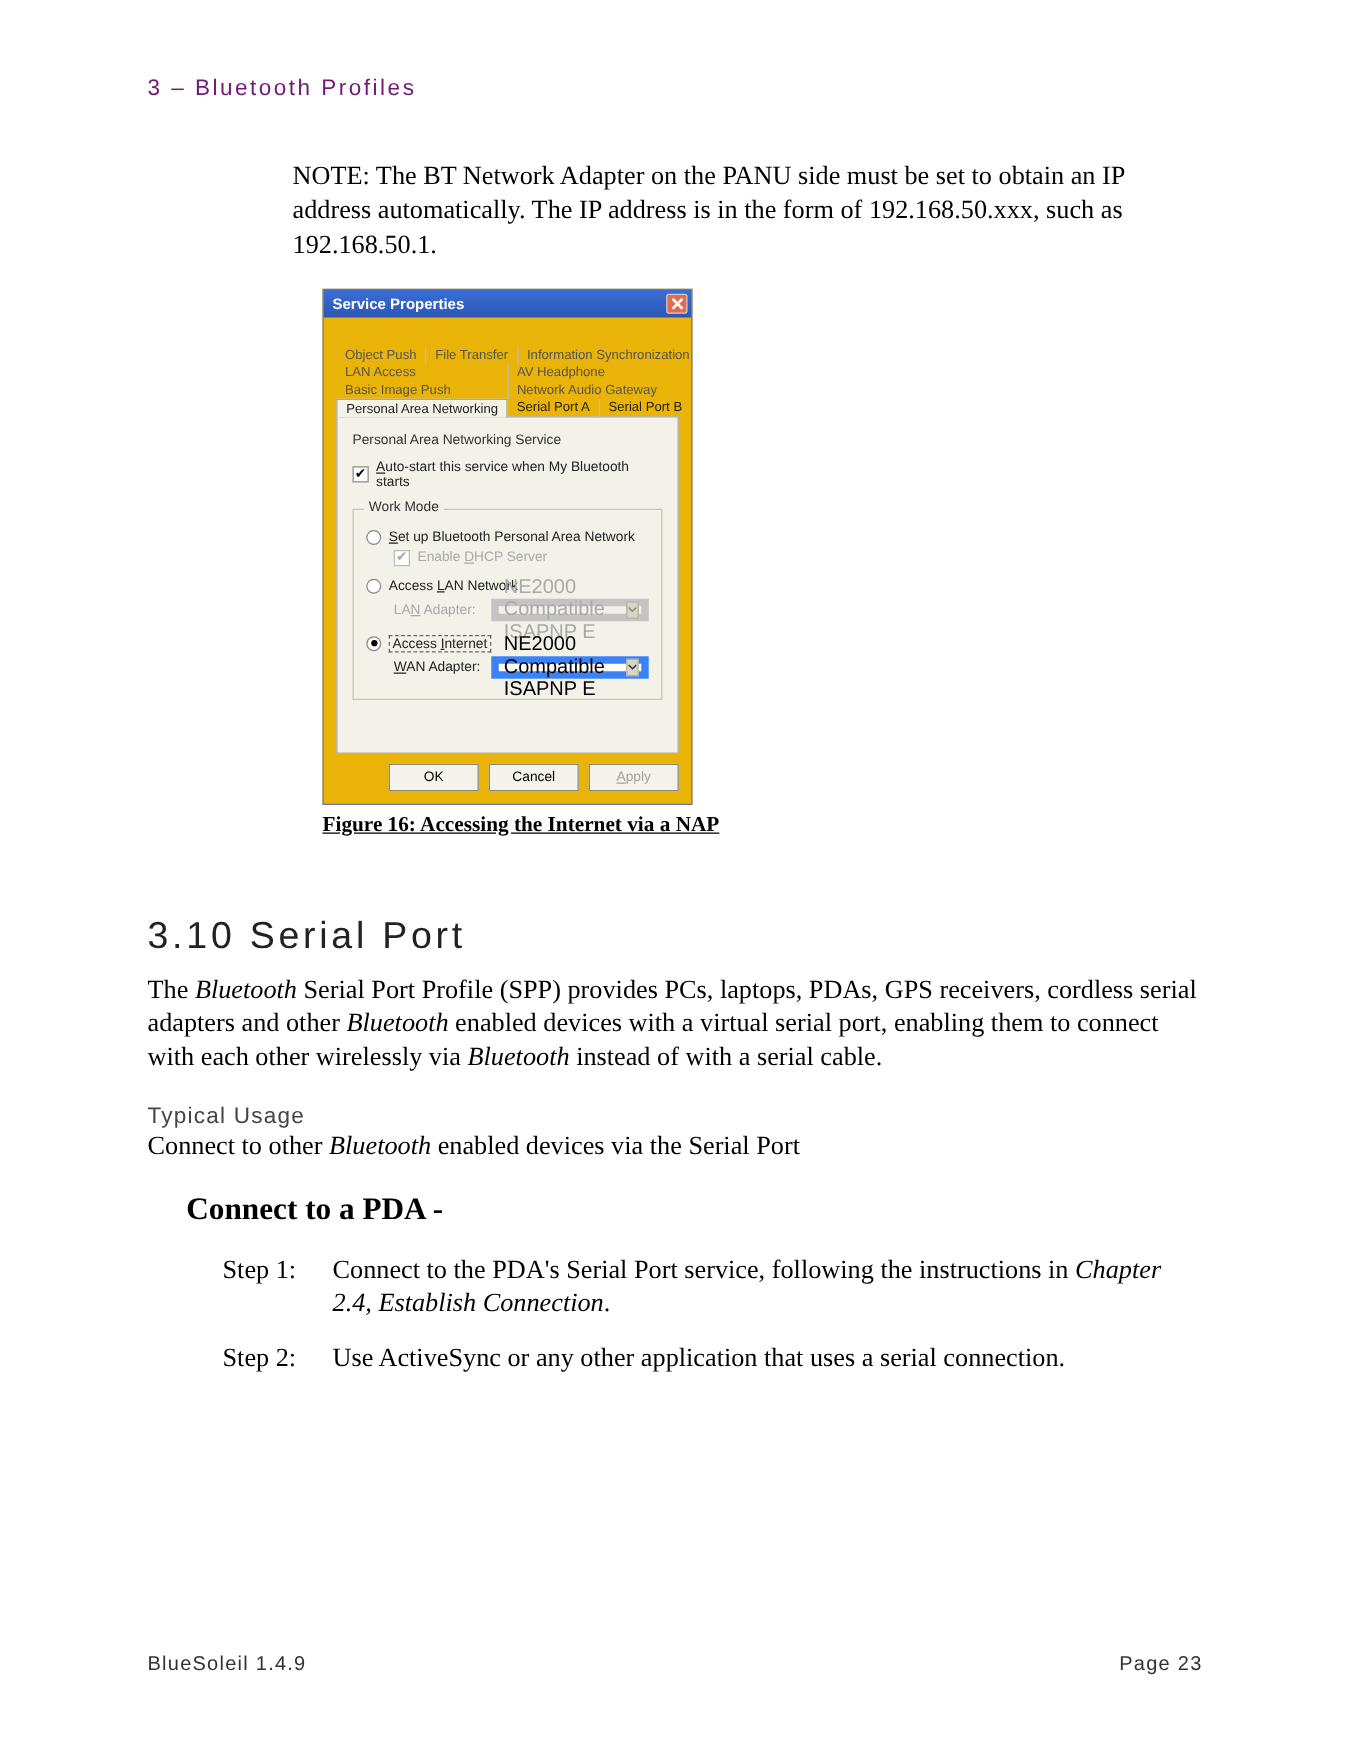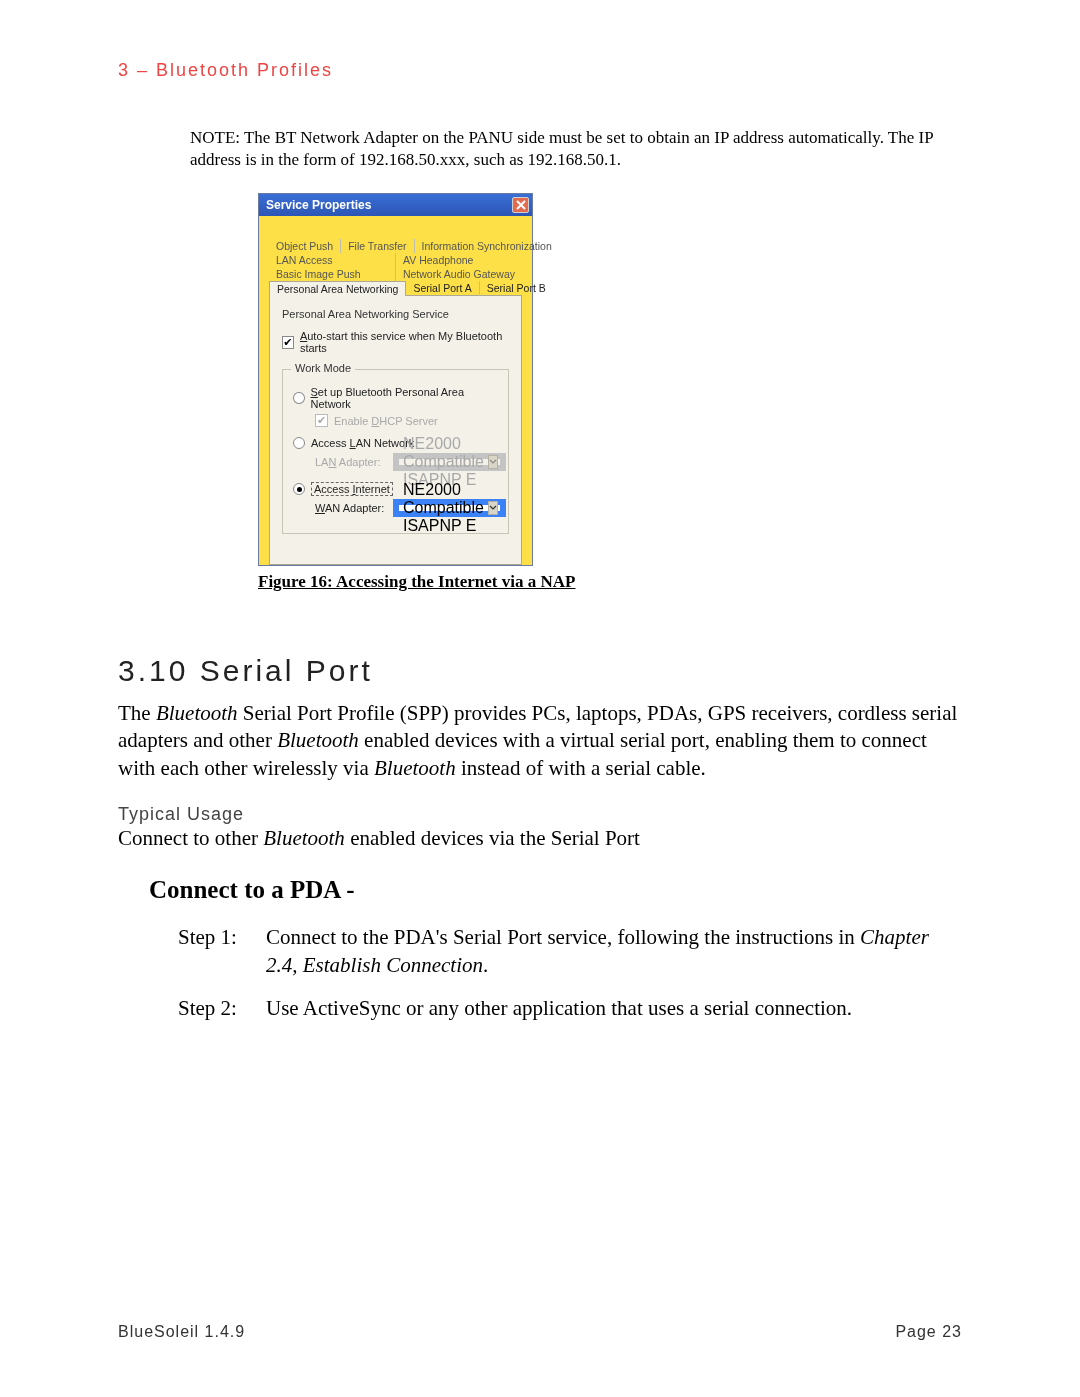--- a/index.html
+++ b/index.html
@@ -12,36 +12,36 @@
     color: #000;
     position: relative;
   }
   .page {
     padding: 60px 118px 0 118px;
   }
   .chapter-header {
     font-family: Arial, Helvetica, sans-serif;
     letter-spacing: 2px;
     font-size: 18px;
-    color: #ef4444;
+    color: #701a75;
     margin-bottom: 46px;
   }
   .note-para {
-    margin-left: 72px;
+    margin-left: 116px;
     margin-right: 20px;
-    font-size: 17px;
+    font-size: 21px;
     line-height: 1.3;
   }
   .figure-wrap {
     margin-left: 140px;
     margin-top: 22px;
   }
   .dialog {
-    width: 275px;
-    background: #fde047;
+    width: 296px;
+    background: #eab308;
     border: 1px solid #6b7aa3;
     font-family: Tahoma, Arial, sans-serif;
     font-size: 11px;
     color: #222;
   }
   .titlebar {
     height: 22px;
     background: linear-gradient(#3a6ed5, #2c56b5);
     color: #fff;
     font-weight: bold;
@@ -305,20 +305,25 @@
                 <span class="carat">
                     <svg width="8" height="6">
                       <path d="M1 1 L4 4 L7 1" stroke="#333" fill="none" stroke-width="1.2"></path>
                     </svg>
                   </span>
               </span>
             </div>
           </div>
         </div>
       </div>
+      <div class="button-row">
+        <span class="btn">OK</span>
+        <span class="btn">Cancel</span>
+        <span class="btn btn-disabled"><span class="ul" style="color:#a1a1a1;">A</span>pply</span>
+      </div>
     </div>
     <div class="fig-caption">Figure 16: Accessing the Internet via a NAP</div>
   </div>
 
   <div class="section-heading">3.10 Serial Port</div>
 
   <div class="body-text">
     <span>The </span><span class="italic">Bluetooth</span><span> Serial Port Profile (SPP) provides PCs, laptops, PDAs, GPS receivers, cordless serial adapters and other </span><span class="italic">Bluetooth</span><span> enabled devices with a virtual serial port, enabling them to connect with each other wirelessly via </span><span class="italic">Bluetooth</span><span> instead of with a serial cable.</span>
   </div>
 

